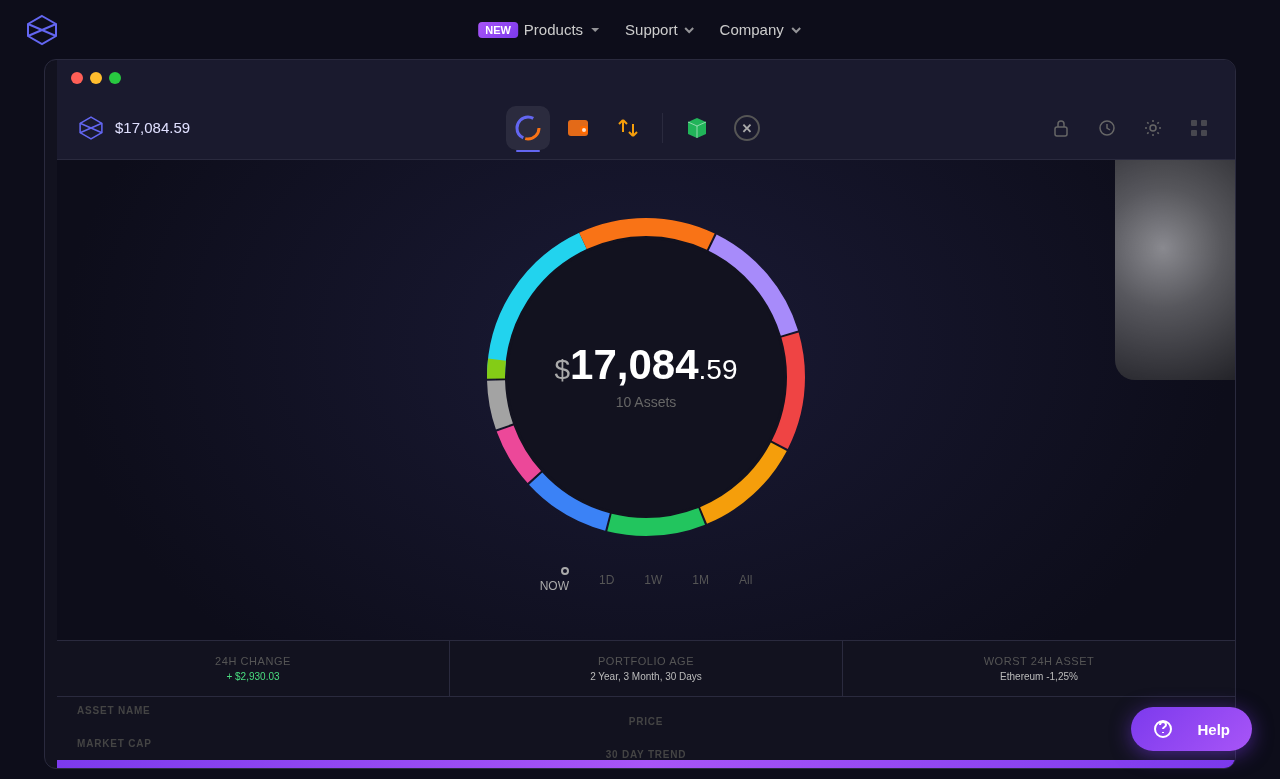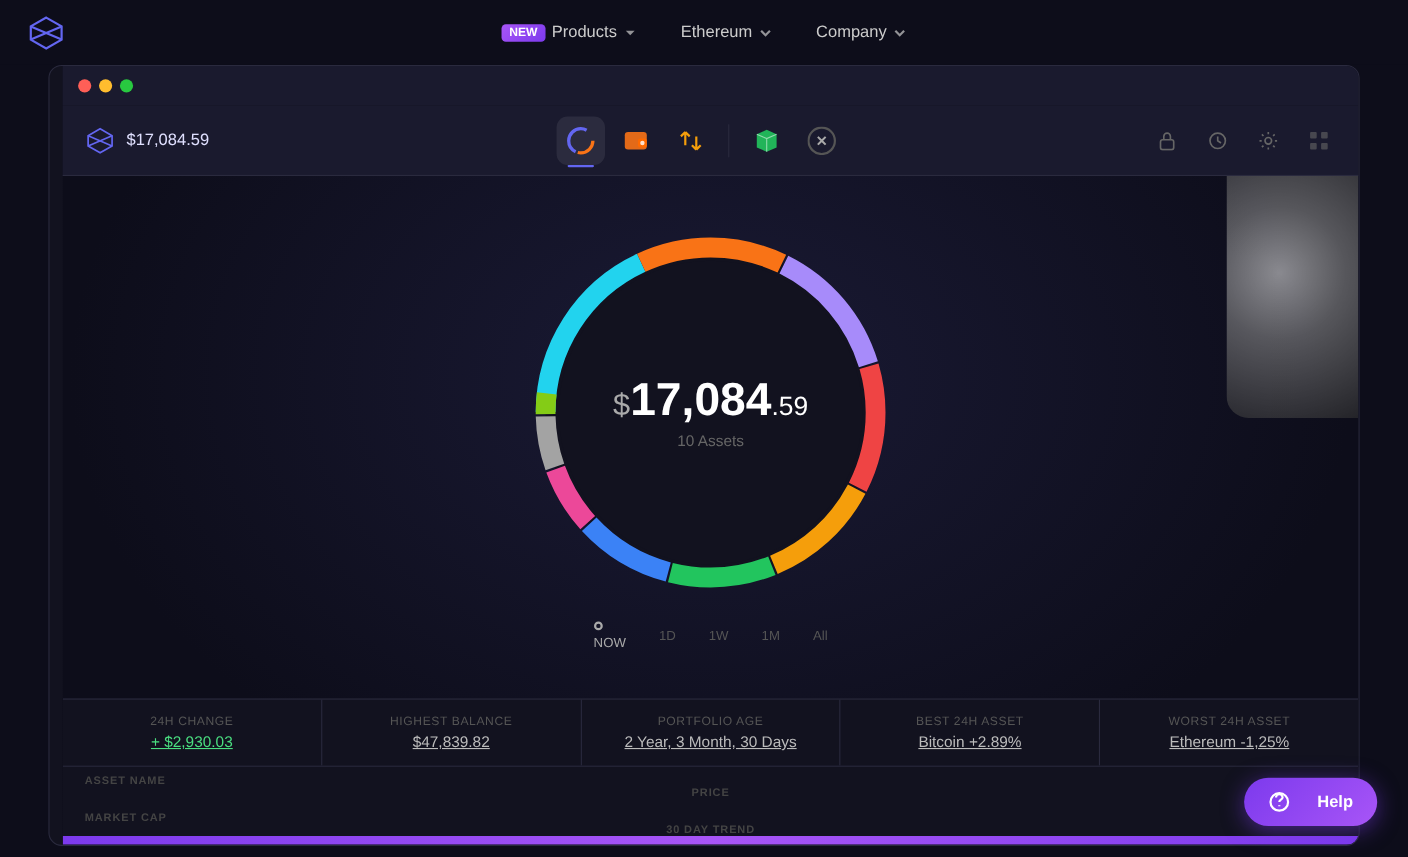--- a/index.html
+++ b/index.html
@@ -28,21 +28,21 @@
       display: flex;
       align-items: center;
     }
     .nav-logo svg {
       width: 36px;
       height: 36px;
     }
     .nav-center {
       display: flex;
       align-items: center;
-      gap: 40px;
+      gap: 24px;
       position: absolute;
       left: 50%;
       transform: translateX(-50%);
     }
     .nav-item {
       display: flex;
       align-items: center;
       gap: 6px;
       cursor: pointer;
       font-size: 15px;
@@ -211,21 +211,21 @@
       font-weight: 700;
       color: #fff;
       line-height: 1;
     }
     .donut-amount .dollar {
       font-size: 28px;
       font-weight: 400;
       color: #aaa;
     }
     .donut-amount .cents {
-      font-size: 24px;
+      font-size: 28px;
       font-weight: 400;
     }
     .donut-assets {
       font-size: 14px;
       color: #666;
       margin-top: 8px;
     }
 
     
     .time-selector {
@@ -234,21 +234,21 @@
       gap: 30px;
       margin-top: 10px;
       margin-bottom: 10px;
     }
     .time-item {
       font-size: 12px;
       color: #555;
       cursor: pointer;
       display: flex;
       flex-direction: column;
-      align-items: flex-start;
+      align-items: flex-end;
       gap: 4px;
     }
     .time-item.active { color: #aaa; }
     .time-dot {
       width: 8px;
       height: 8px;
       border-radius: 50%;
       border: 2px solid #555;
       background: transparent;
     }
@@ -273,24 +273,23 @@
     }
     .stat-item:last-child { border-right: none; }
     .stat-label {
       font-size: 11px;
       color: #555;
       text-transform: uppercase;
       letter-spacing: 0.05em;
       margin-bottom: 4px;
     }
     .stat-value {
-      font-size: 14px;
+      font-size: 10px;
       color: #bbb;
       font-weight: 500;
-      text-decoration: underline;
     }
     .stat-value.positive { color: #4ade80; }
 
     
     .table-header {
       display: flex;
       width: 100%;
       padding: 8px 20px;
       border-top: 1px solid #2a2a3e;
       background: #12121f;
@@ -361,21 +360,21 @@
 
   <div class="nav-center">
     <div class="nav-item">
       <span class="new-badge">NEW</span>
       <span>Products</span>
       <svg class="nav-chevron" viewBox="0 0 12 12" fill="currentColor">
           <path d="M2 4l4 4 4-4"></path>
         </svg>
     </div>
     <div class="nav-item">
-      <span>Ethereum</span>
+      <span>Support</span>
       <svg class="nav-chevron" viewBox="0 0 12 12" fill="none" stroke="currentColor" stroke-width="2">
           <path d="M2 4l4 4 4-4"></path>
         </svg>
     </div>
     <div class="nav-item">
       <span>Company</span>
       <svg class="nav-chevron" viewBox="0 0 12 12" fill="none" stroke="currentColor" stroke-width="2">
           <path d="M2 4l4 4 4-4"></path>
         </svg>
     </div>
@@ -534,30 +533,22 @@
         </div>
       </div>
     </div>
 
     <div class="stats-bar">
       <div class="stat-item">
         <div class="stat-label">24h Change</div>
         <div class="stat-value positive">+ $2,930.03</div>
       </div>
       <div class="stat-item">
-        <div class="stat-label">Highest Balance</div>
-        <div class="stat-value">$47,839.82</div>
-      </div>
-      <div class="stat-item">
         <div class="stat-label">Portfolio Age</div>
         <div class="stat-value">2 Year, 3 Month, 30 Days</div>
-      </div>
-      <div class="stat-item">
-        <div class="stat-label">Best 24H Asset</div>
-        <div class="stat-value">Bitcoin +2.89%</div>
       </div>
       <div class="stat-item">
         <div class="stat-label">Worst 24H Asset</div>
         <div class="stat-value">Ethereum -1,25%</div>
       </div>
     </div>
 
     <div class="table-header">
       <div class="th th-asset">ASSET NAME</div>
       <div class="th th-price">PRICE</div>

